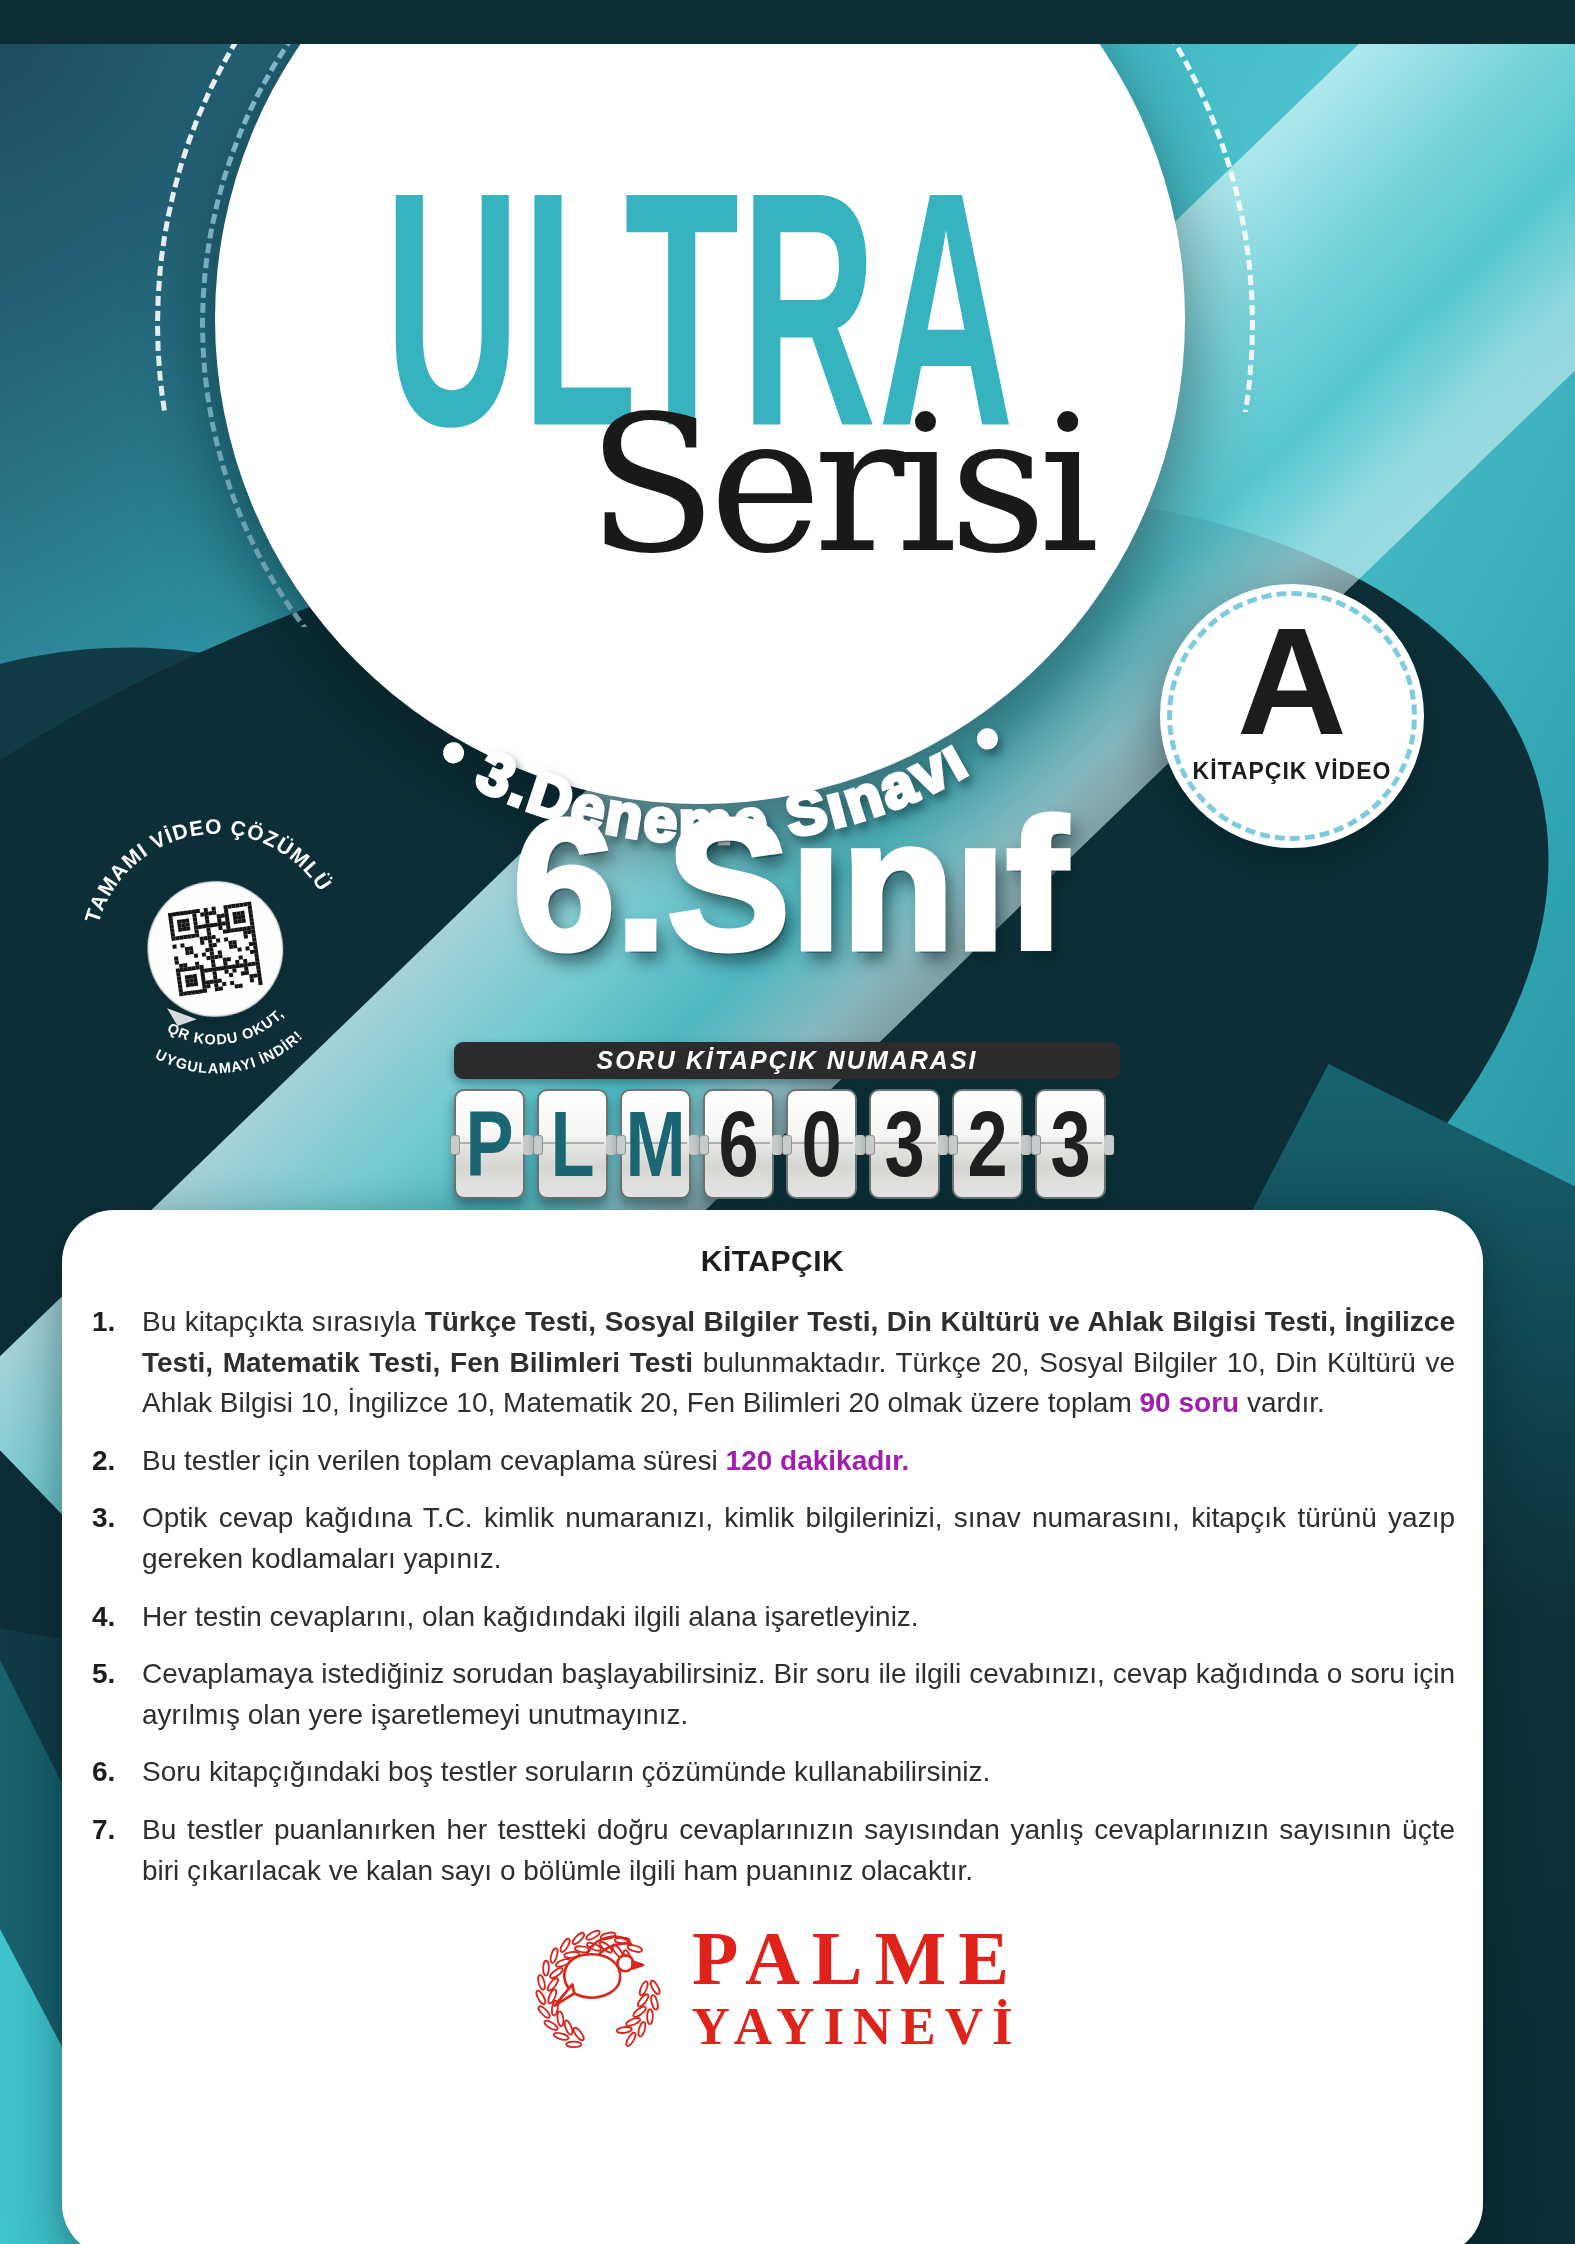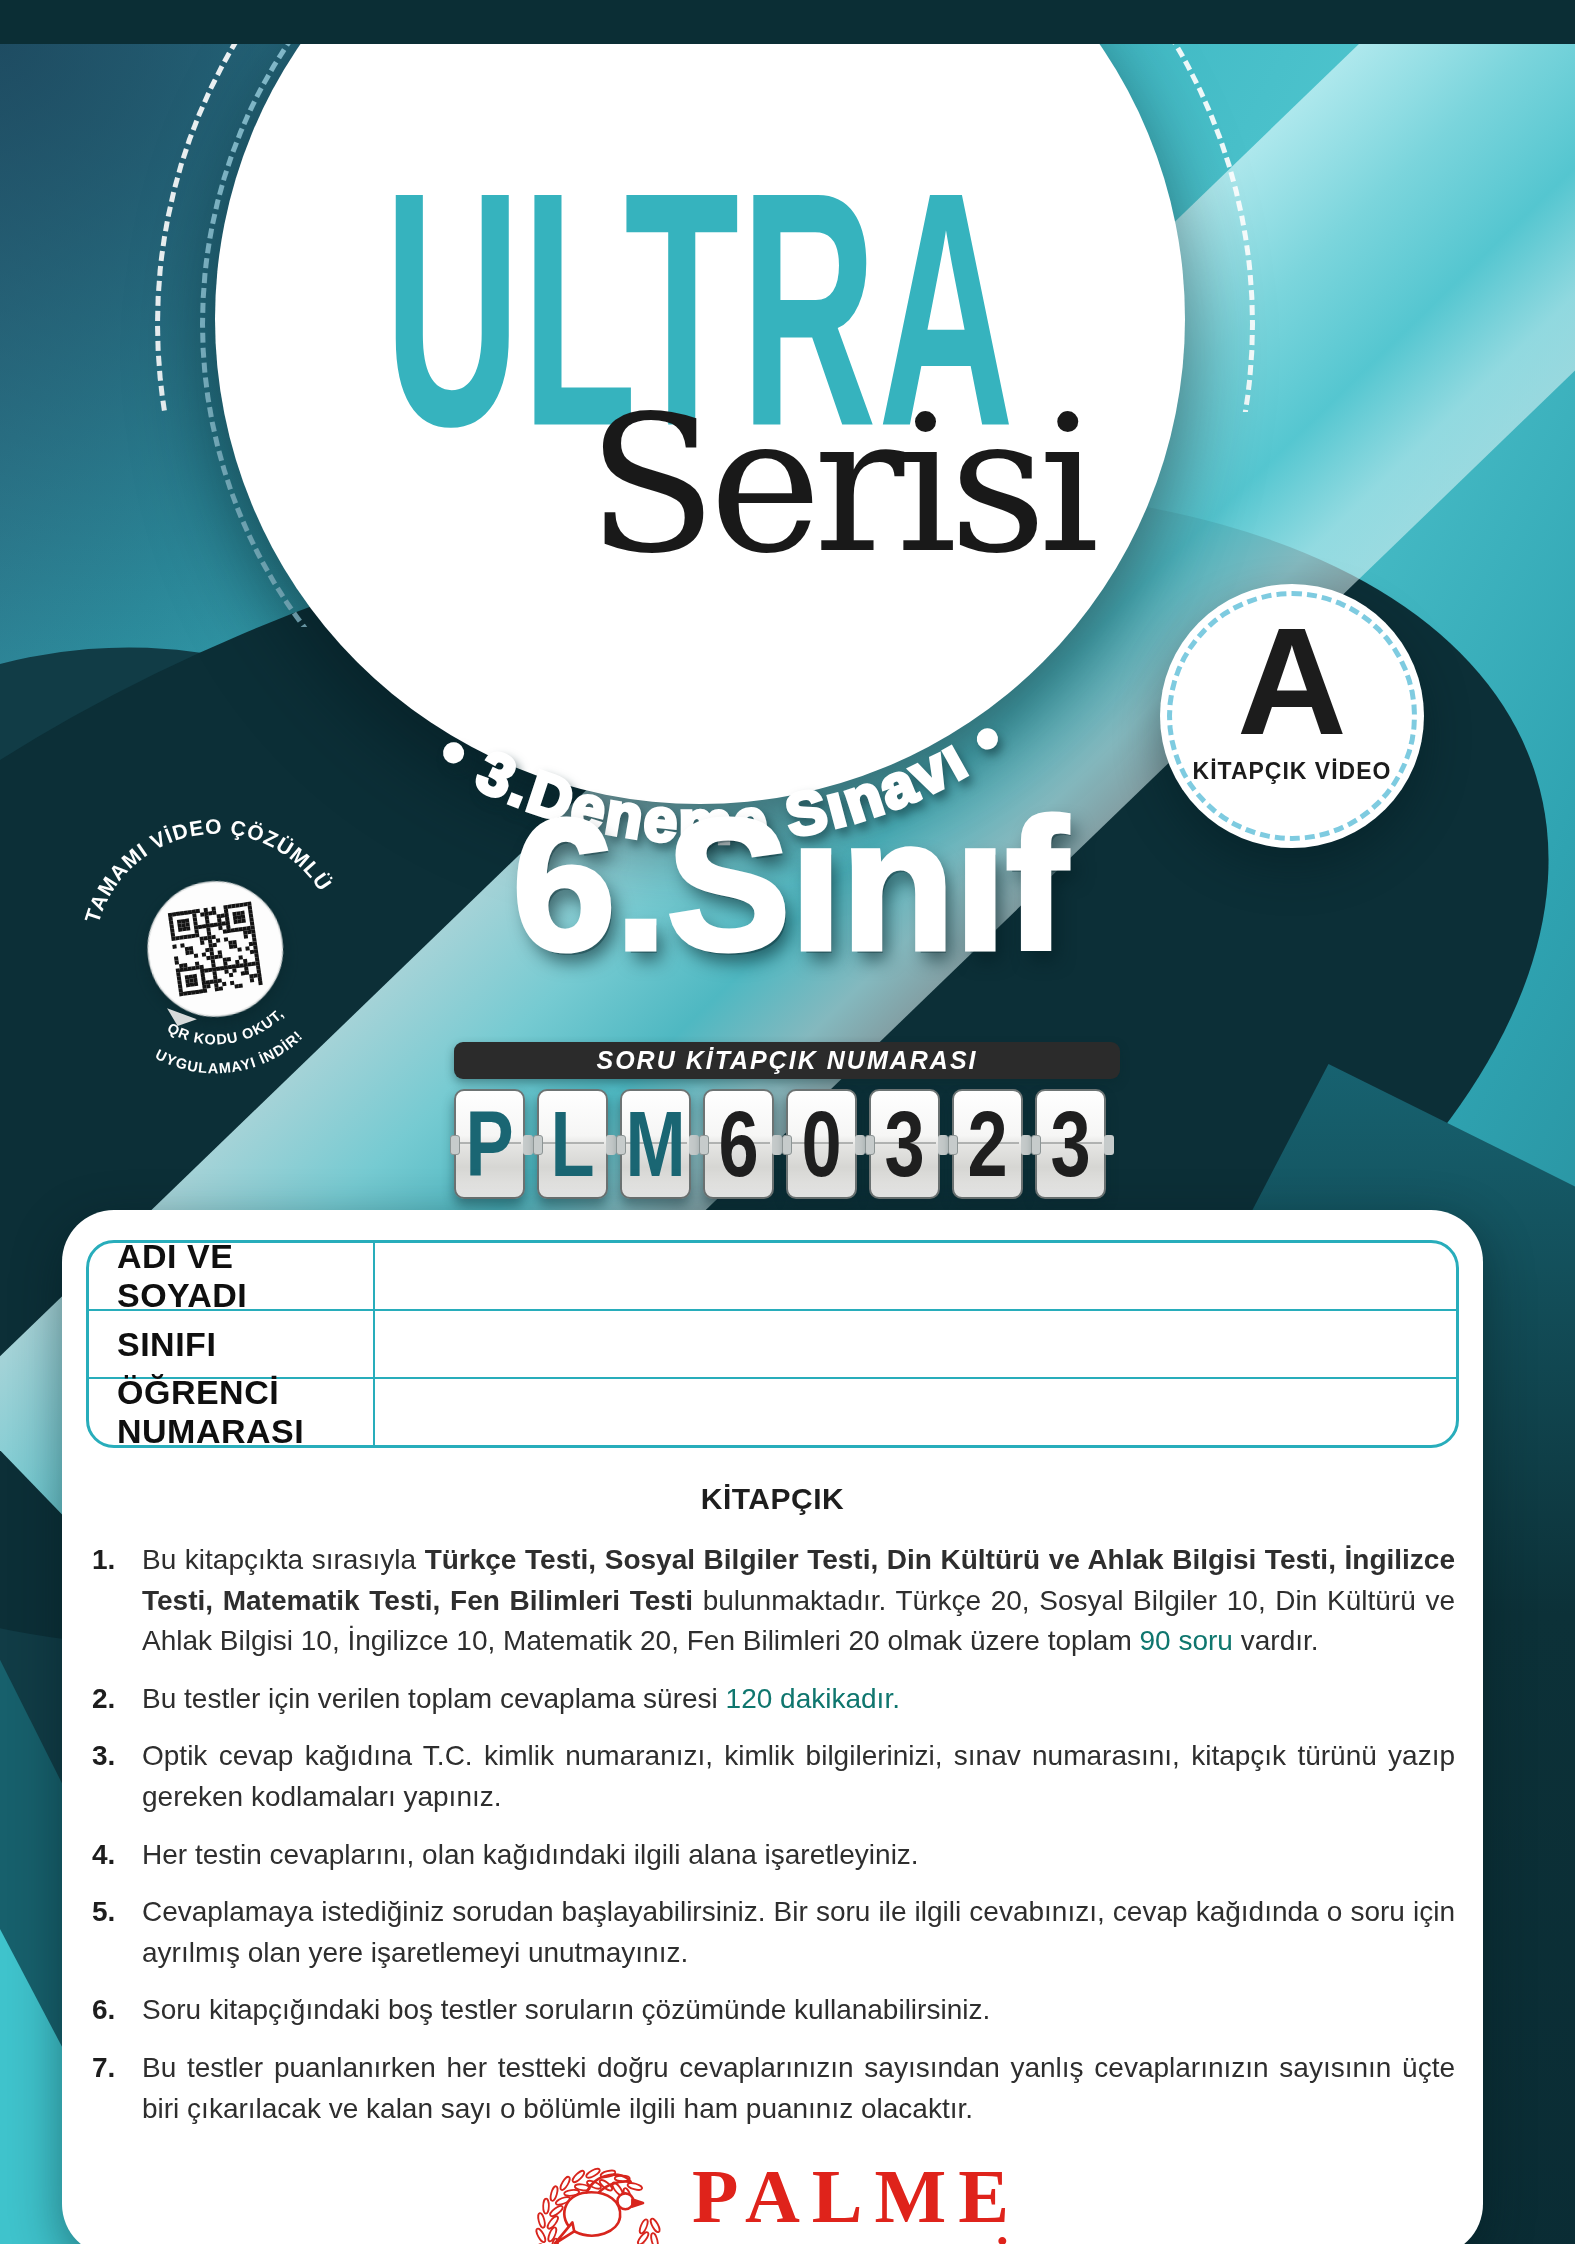--- a/index.html
+++ b/index.html
@@ -85,21 +85,21 @@
   .form-row + .form-row{border-top:2px solid #28adbb;}
   .form-label{width:286px;display:flex;align-items:center;padding-left:28px;border-right:2px solid #28adbb;
     font-size:34px;font-weight:bold;letter-spacing:.5px;color:#0f0f0f;box-sizing:border-box;}
   .form-value{flex:1;}
   .instr-title{margin-top:34px;text-align:center;font-size:30px;font-weight:bold;letter-spacing:.5px;color:#1e1e1e;}
   .instr-list{margin:24px 28px 0 30px;}
   .instr-item{display:flex;gap:14px;margin-bottom:17px;font-size:28px;line-height:1.45;color:#2e2e2e;}
   .instr-no{min-width:36px;font-weight:bold;color:#1d1d1d;}
   .instr-text{flex:1;text-align:justify;}
   .run-b{font-weight:bold;}
-  .run-accent{font-weight:normal;color:#0f766e;}
+  .run-accent{font-weight:bold;color:#a21caf;}
 
   
   .publisher{margin-top:16px;display:flex;justify-content:center;align-items:center;gap:18px;}
   .palme-text{text-align:center;font-family:"Liberation Serif",serif;font-weight:bold;color:#df231b;}
   .palme-top{font-size:76px;line-height:1.0;letter-spacing:12px;}
   .palme-bottom{font-size:53px;line-height:1.15;letter-spacing:9px;}
 </style>
 </head>
 <body>
 
@@ -392,34 +392,20 @@
           <span class="flip-char" data-color="dark">2</span>
         </div>
       <div class="flip-card">
           <span class="flip-char" data-color="dark">3</span>
         </div>
     </div>
   </div>
 
   <div class="abs info-card">
 
-    <div class="form-table">
-      <div class="form-row">
-        <div class="form-label">ADI VE SOYADI</div>
-        <div class="form-value"></div>
-      </div>
-      <div class="form-row">
-        <div class="form-label">SINIFI</div>
-        <div class="form-value"></div>
-      </div>
-      <div class="form-row">
-        <div class="form-label">ÖĞRENCİ NUMARASI</div>
-        <div class="form-value"></div>
-      </div>
-    </div>
 
     <div class="instr-title">KİTAPÇIK</div>
 
     <div class="instr-list">
       <div class="instr-item">
         <span class="instr-no">1.</span>
         <span class="instr-text"><span>Bu kitapçıkta sırasıyla </span><span class="run-b">Türkçe Testi, Sosyal Bilgiler Testi, Din Kültürü ve Ahlak Bilgisi Testi, İngilizce Testi, Matematik Testi, Fen Bilimleri Testi</span><span> bulunmaktadır. Türkçe 20, Sosyal Bilgiler 10, Din Kültürü ve Ahlak Bilgisi 10, İngilizce 10, Matematik 20, Fen Bilimleri 20 olmak üzere toplam </span><span class="run-b run-accent">90 soru</span><span> vardır.</span></span>
       </div>
       <div class="instr-item">
         <span class="instr-no">2.</span>

